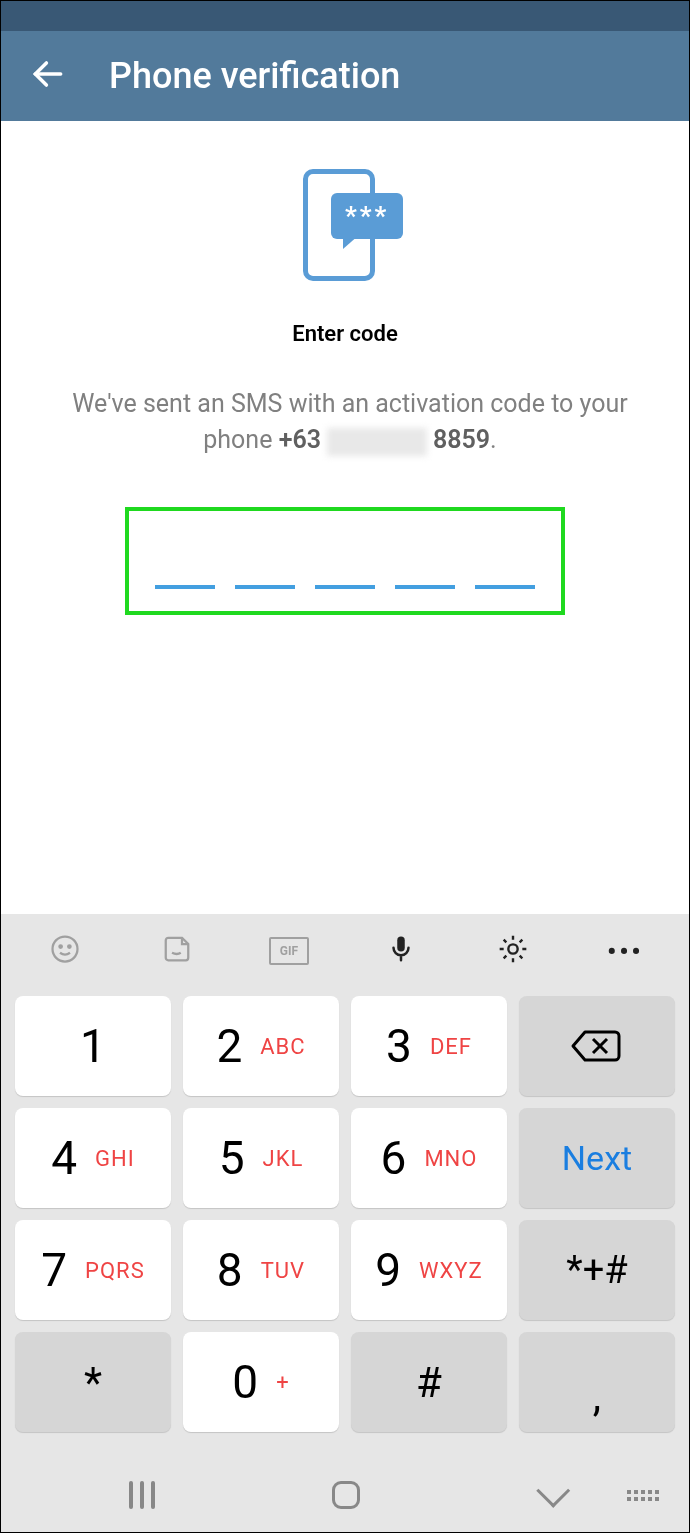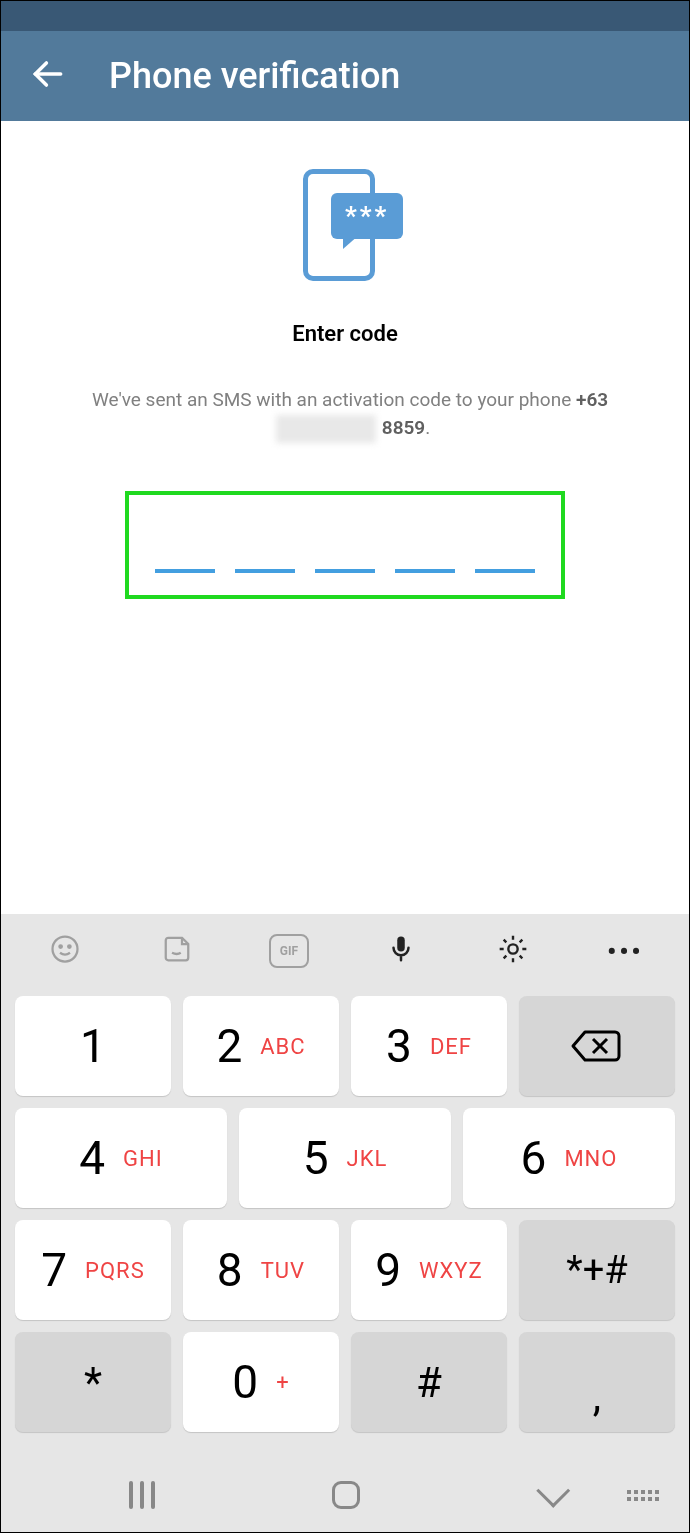--- a/index.html
+++ b/index.html
@@ -76,21 +76,21 @@
       border-right: 16px solid transparent;
       border-top: 14px solid #5a9cd6;
     }
     .enter-code-title {
       font-size: 22px;
       font-weight: 600;
       color: #000;
       margin-bottom: 40px;
     }
     .description {
-      font-size: 19px;
+      font-size: 25px;
       color: #808080;
       line-height: 1.45;
       margin-bottom: 48px;
       margin-left: 10px;
     }
     .description b {
       font-weight: 600;
       color: #606060;
     }
     .redacted {
@@ -140,23 +140,23 @@
     .kb-toolbar-item {
       width: 60px;
       text-align: center;
       color: #7a7a7a;
     }
     .kb-toolbar-item.dark {
       color: #222;
     }
     .gif-box {
       border: 2px solid #a0a0a0;
-      border-radius: 8px;
+      border-radius: 2px;
       width: 40px;
-      height: 34px;
+      height: 28px;
       display: inline-flex;
       align-items: center;
       justify-content: center;
       font-size: 12px;
       font-weight: bold;
       color: #a0a0a0;
     }
     .kb-grid {
       padding: 8px 14px 14px;
     }
@@ -351,20 +351,23 @@
           <span class="kb-letters">GHI</span>
         </div>
       <div class="kb-key">
           <span class="kb-digit">5</span>
           <span class="kb-letters">JKL</span>
         </div>
       <div class="kb-key">
           <span class="kb-digit">6</span>
           <span class="kb-letters">MNO</span>
         </div>
+      <div class="kb-key gray">
+          <span class="kb-next">Next</span>
+        </div>
     </div>
     <div class="kb-row">
       <div class="kb-key">
           <span class="kb-digit">7</span>
           <span class="kb-letters">PQRS</span>
         </div>
       <div class="kb-key">
           <span class="kb-digit">8</span>
           <span class="kb-letters">TUV</span>
         </div>

